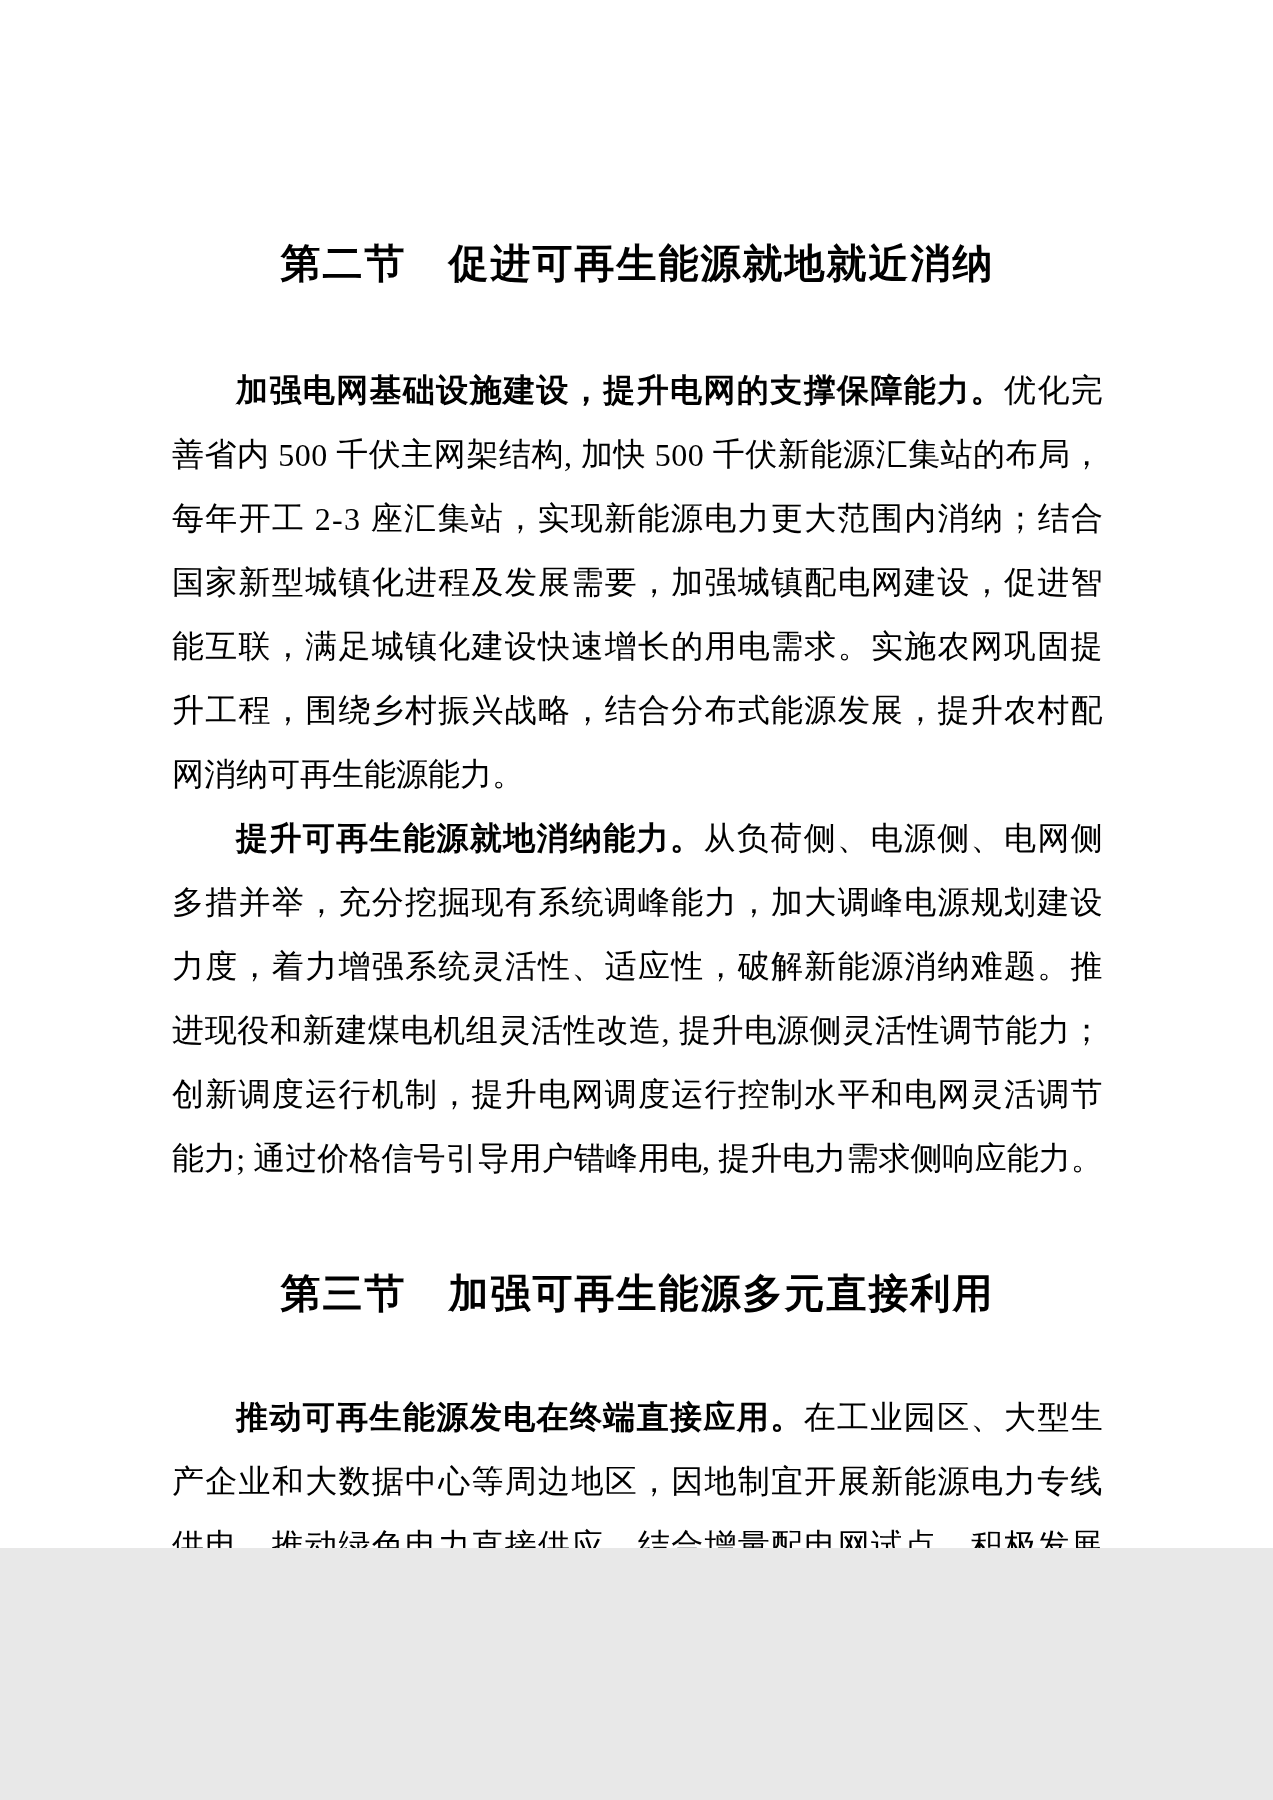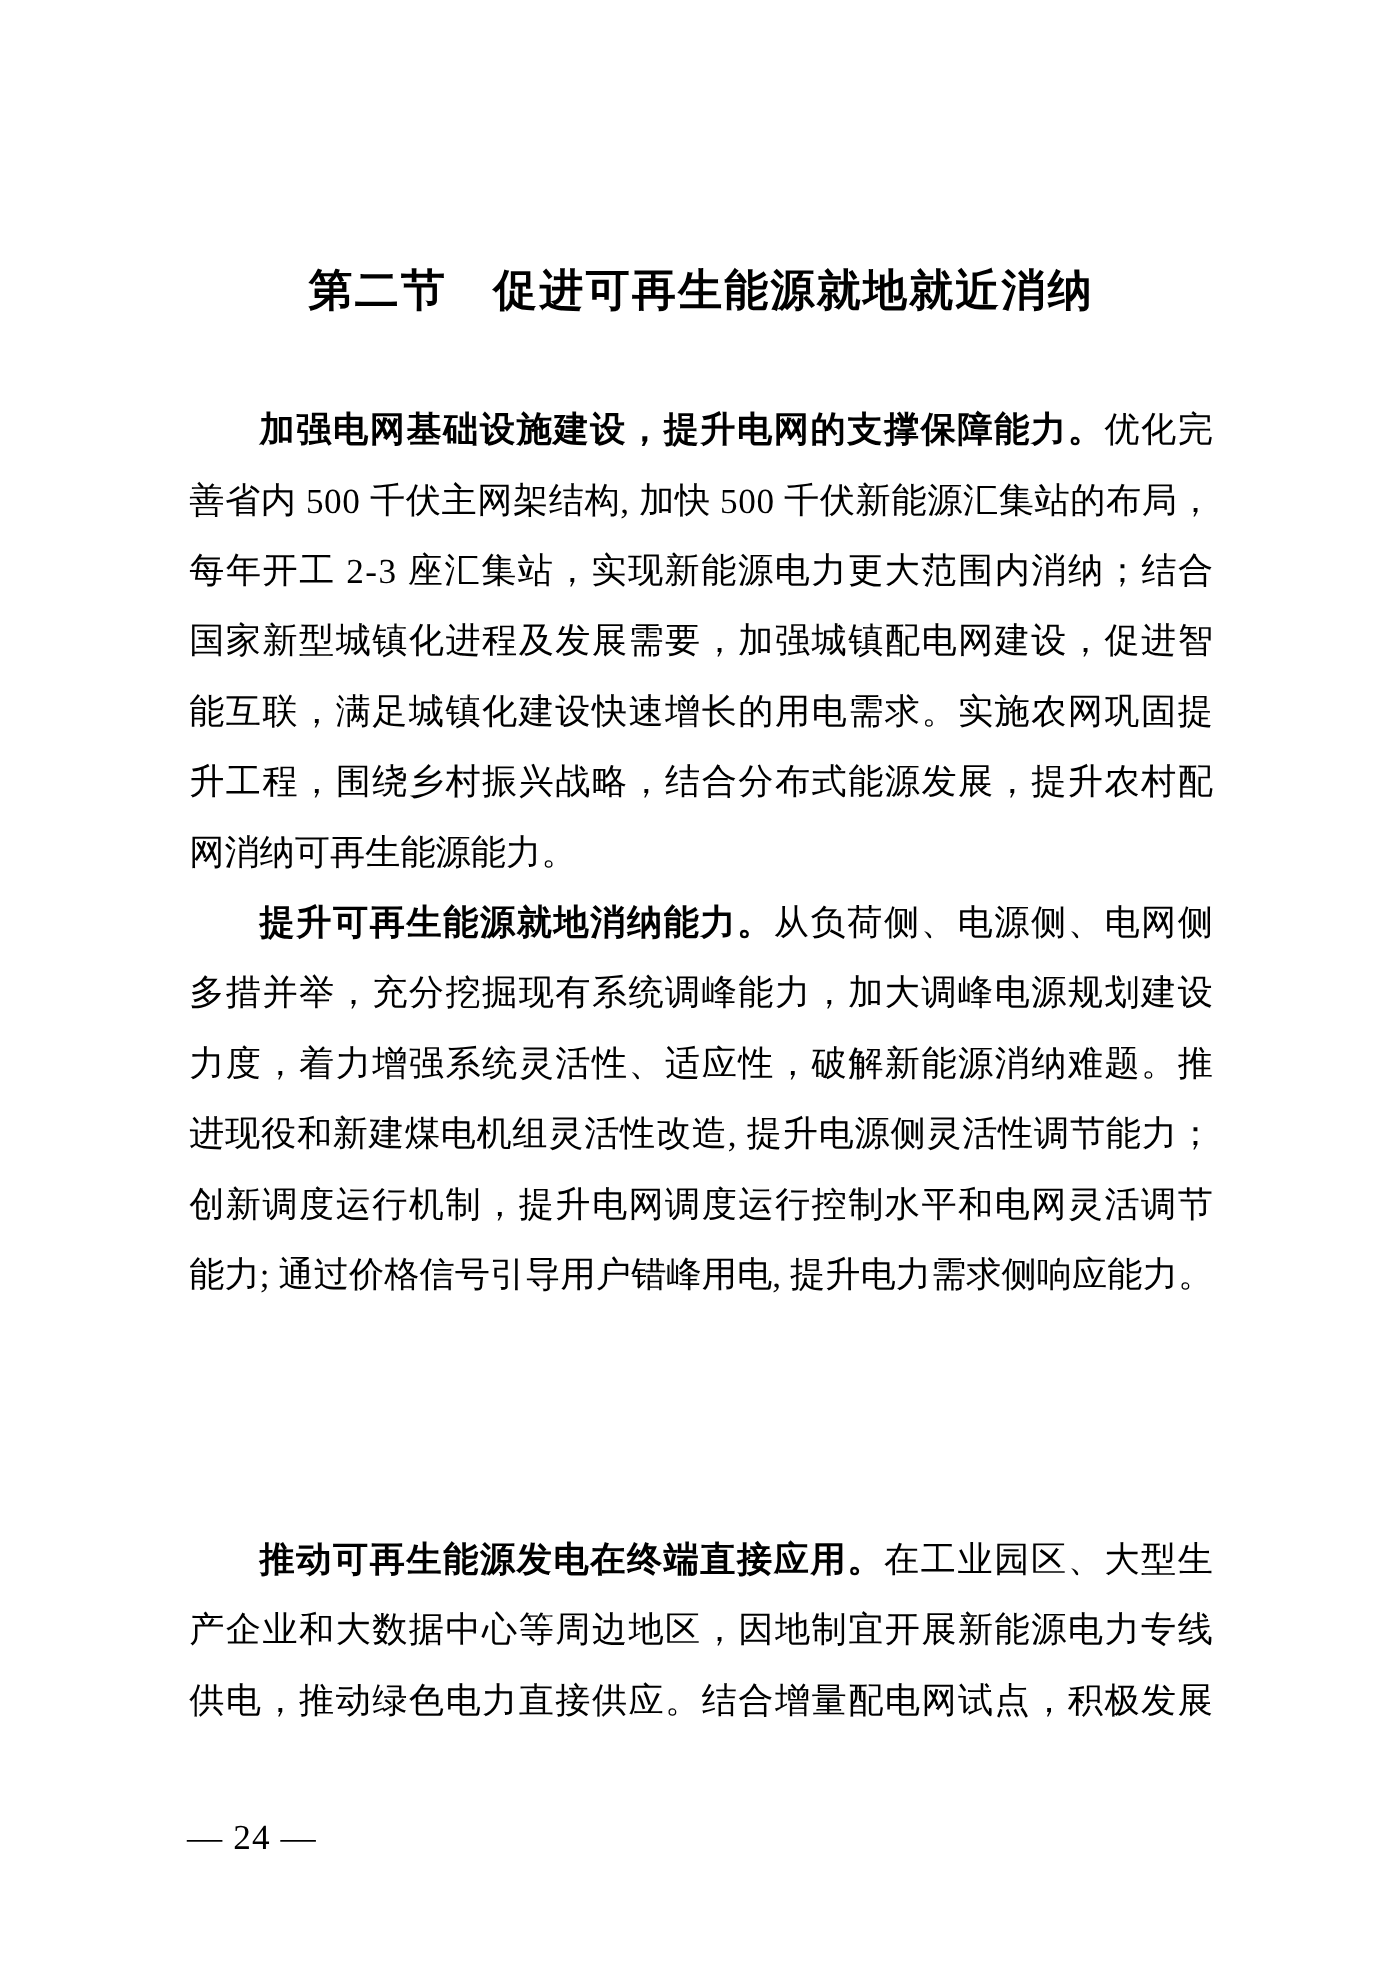--- a/index.html
+++ b/index.html
@@ -1,18 +1,18 @@
 <!DOCTYPE html>
 <html><head>
 <meta charset="utf-8">
 <style>
   html,body{margin:0;padding:0;background:#e8e8e8;}
   .page{
     position:relative;
-    width:1273px;height:1800px;
+    width:1273px;height:1548px;
     background:#ffffff;
     color:#000000;
     font-family:"Liberation Serif","DejaVu Serif",serif;
     overflow:hidden;
   }
   .heading{
     position:absolute;left:172px;width:931px;
     text-align:center;
     font-family:"Liberation Sans","DejaVu Sans",sans-serif;
     font-weight:700;
@@ -59,20 +59,21 @@
       <div class="line"><span>升</span><span>工</span><span>程</span><span>，</span><span>围</span><span>绕</span><span>乡</span><span>村</span><span>振</span><span>兴</span><span>战</span><span>略</span><span>，</span><span>结</span><span>合</span><span>分</span><span>布</span><span>式</span><span>能</span><span>源</span><span>发</span><span>展</span><span>，</span><span>提</span><span>升</span><span>农</span><span>村</span><span>配</span></div>
       <div class="line nofill"><span>网</span><span>消</span><span>纳</span><span>可</span><span>再</span><span>生</span><span>能</span><span>源</span><span>能</span><span>力</span><span>。</span></div>
       <div class="line indent"><span class="b">提</span><span class="b">升</span><span class="b">可</span><span class="b">再</span><span class="b">生</span><span class="b">能</span><span class="b">源</span><span class="b">就</span><span class="b">地</span><span class="b">消</span><span class="b">纳</span><span class="b">能</span><span class="b">力</span><span class="b">。</span><span>从</span><span>负</span><span>荷</span><span>侧</span><span>、</span><span>电</span><span>源</span><span>侧</span><span>、</span><span>电</span><span>网</span><span>侧</span></div>
       <div class="line"><span>多</span><span>措</span><span>并</span><span>举</span><span>，</span><span>充</span><span>分</span><span>挖</span><span>掘</span><span>现</span><span>有</span><span>系</span><span>统</span><span>调</span><span>峰</span><span>能</span><span>力</span><span>，</span><span>加</span><span>大</span><span>调</span><span>峰</span><span>电</span><span>源</span><span>规</span><span>划</span><span>建</span><span>设</span></div>
       <div class="line"><span>力</span><span>度</span><span>，</span><span>着</span><span>力</span><span>增</span><span>强</span><span>系</span><span>统</span><span>灵</span><span>活</span><span>性</span><span>、</span><span>适</span><span>应</span><span>性</span><span>，</span><span>破</span><span>解</span><span>新</span><span>能</span><span>源</span><span>消</span><span>纳</span><span>难</span><span>题</span><span>。</span><span>推</span></div>
       <div class="line"><span>进</span><span>现</span><span>役</span><span>和</span><span>新</span><span>建</span><span>煤</span><span>电</span><span>机</span><span>组</span><span>灵</span><span>活</span><span>性</span><span>改</span><span>造</span><span>,</span><span> </span><span>提</span><span>升</span><span>电</span><span>源</span><span>侧</span><span>灵</span><span>活</span><span>性</span><span>调</span><span>节</span><span>能</span><span>力</span><span>；</span></div>
       <div class="line"><span>创</span><span>新</span><span>调</span><span>度</span><span>运</span><span>行</span><span>机</span><span>制</span><span>，</span><span>提</span><span>升</span><span>电</span><span>网</span><span>调</span><span>度</span><span>运</span><span>行</span><span>控</span><span>制</span><span>水</span><span>平</span><span>和</span><span>电</span><span>网</span><span>灵</span><span>活</span><span>调</span><span>节</span></div>
       <div class="line"><span>能</span><span>力</span><span>;</span><span> </span><span>通</span><span>过</span><span>价</span><span>格</span><span>信</span><span>号</span><span>引</span><span>导</span><span>用</span><span>户</span><span>错</span><span>峰</span><span>用</span><span>电</span><span>,</span><span> </span><span>提</span><span>升</span><span>电</span><span>力</span><span>需</span><span>求</span><span>侧</span><span>响</span><span>应</span><span>能</span><span>力</span><span>。</span></div>
     </div>
 
+  <div class="heading" style="top:1266px">第三节　加强可再生能源多元直接利用</div>
 
   <div class="body-block" style="top:1386px">
       <div class="line indent"><span class="b">推</span><span class="b">动</span><span class="b">可</span><span class="b">再</span><span class="b">生</span><span class="b">能</span><span class="b">源</span><span class="b">发</span><span class="b">电</span><span class="b">在</span><span class="b">终</span><span class="b">端</span><span class="b">直</span><span class="b">接</span><span class="b">应</span><span class="b">用</span><span class="b">。</span><span>在</span><span>工</span><span>业</span><span>园</span><span>区</span><span>、</span><span>大</span><span>型</span><span>生</span></div>
       <div class="line"><span>产</span><span>企</span><span>业</span><span>和</span><span>大</span><span>数</span><span>据</span><span>中</span><span>心</span><span>等</span><span>周</span><span>边</span><span>地</span><span>区</span><span>，</span><span>因</span><span>地</span><span>制</span><span>宜</span><span>开</span><span>展</span><span>新</span><span>能</span><span>源</span><span>电</span><span>力</span><span>专</span><span>线</span></div>
       <div class="line"><span>供</span><span>电</span><span>，</span><span>推</span><span>动</span><span>绿</span><span>色</span><span>电</span><span>力</span><span>直</span><span>接</span><span>供</span><span>应</span><span>。</span><span>结</span><span>合</span><span>增</span><span>量</span><span>配</span><span>电</span><span>网</span><span>试</span><span>点</span><span>，</span><span>积</span><span>极</span><span>发</span><span>展</span></div>
     </div>
 
   <div class="pagenum">— 24 —</div>
 
 </div>

